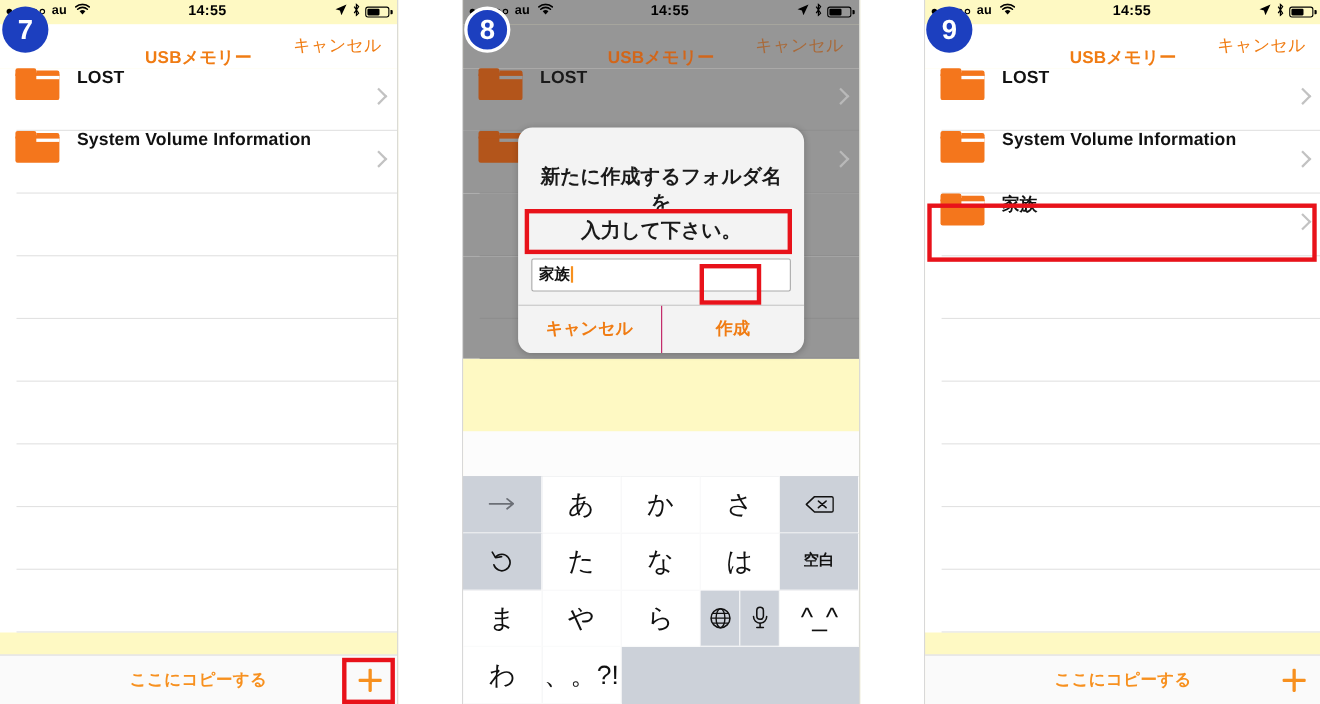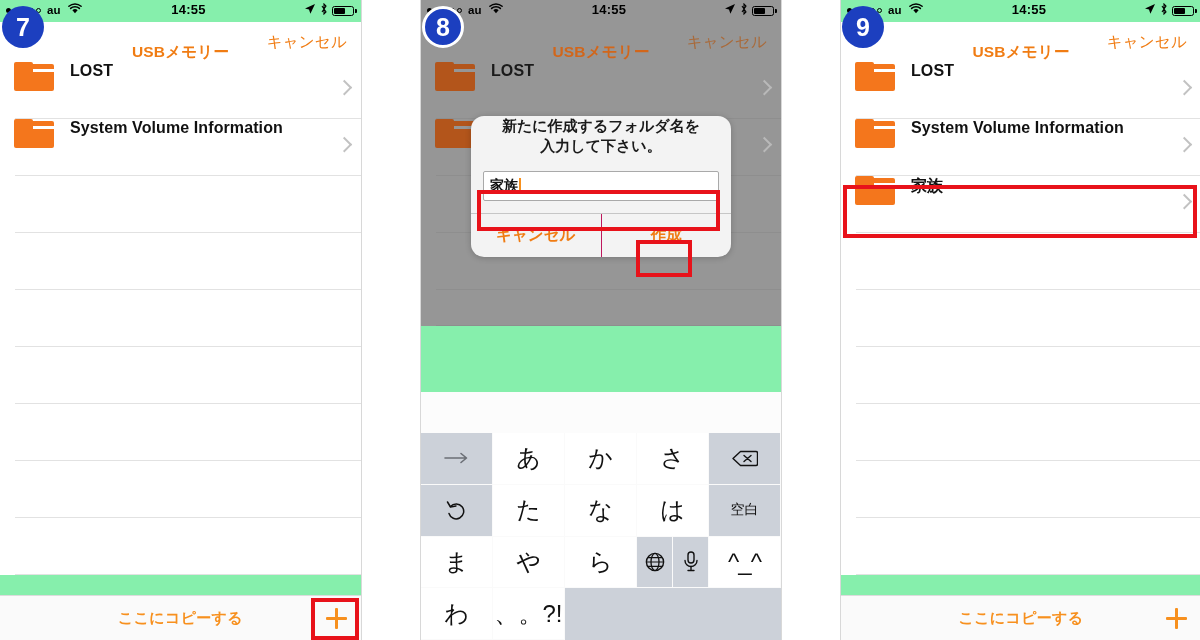--- a/index.html
+++ b/index.html
@@ -6,21 +6,21 @@
   body{
     width:1200px;height:640px;
     background:#ffffff;
     font-family:"Liberation Sans","DejaVu Sans",sans-serif;
     overflow:hidden;
     position:relative;
   }
   .stage{position:relative;width:1200px;height:640px;}
 
   
-  .panel{position:absolute;top:0;height:640px;background:#86efac;overflow:hidden;}
+  .panel{position:absolute;top:0;height:640px;background:#fef9c3;overflow:hidden;}
   #panel-1{left:0;width:361px;border-right:1px solid #d8d8d8;}
   #panel-2{left:420px;width:360px;border-left:1px solid #d8d8d8;border-right:1px solid #d8d8d8;}
   #panel-3{left:840px;width:360px;border-left:1px solid #d8d8d8;}
 
   
   .statusbar{position:relative;height:22px;font-size:12.5px;font-weight:bold;color:#000;}
   .sb-left{position:absolute;left:6px;top:3px;display:flex;align-items:center;gap:3px;}
   .dots{display:flex;gap:2.5px;align-items:center;}
   .dot{width:5px;height:5px;border-radius:50%;background:#000;}
   .dot.hollow{background:transparent;border:1px solid #000;width:3px;height:3px;}
@@ -79,21 +79,21 @@
       display:flex;align-items:center;justify-content:center;
       font-size:25px;font-weight:bold;font-family:"Liberation Sans",sans-serif;z-index:30;}
   #badge-1{left:2px;top:6px;width:42px;height:42px;}
   #badge-2{left:422px;top:6px;width:42px;height:42px;border:3px solid #ffffff;box-sizing:border-box;}
   #badge-3{left:842px;top:6px;width:42px;height:42px;}
 
   
   .alert{position:absolute;left:50px;top:116px;width:260px;background:#f3f3f3;
       border-radius:13px;overflow:hidden;z-index:20;
       box-shadow:0 1px 6px rgba(0,0,0,.2);}
-  .alert-msg{padding:0 16px 4px;text-align:center;font-size:15px;font-weight:bold;color:#1a1a1a;line-height:1.35;}
+  .alert-msg{padding:32px 16px 4px;text-align:center;font-size:18px;font-weight:bold;color:#1a1a1a;line-height:1.35;}
   .alert-field-wrap{position:relative;margin:10px 12px 12px;}
   .alert-input{width:100%;box-sizing:border-box;height:30px;background:#fff;
       border:1px solid #a9a9a9;border-radius:2px;font-size:14px;color:#111;
       padding:0 6px;display:flex;align-items:center;font-weight:bold;}
   .caret{display:inline-block;width:1.5px;height:15px;background:#f7901e;margin-left:1px;}
   .alert-buttons{display:flex;border-top:1px solid #c6c6c6;height:43px;}
   .alert-btn{flex:1;display:flex;align-items:center;justify-content:center;
       font-size:15.5px;color:#f07c13;font-weight:bold;position:relative;}
   .alert-btn+.alert-btn{border-left:1px solid #be185d;}
 
@@ -106,21 +106,21 @@
 
   
   .predictive{position:absolute;left:0;right:0;top:392px;height:41px;background:#fcfcfc;border-bottom:1px solid #d3d3d3;}
   .keyboard{position:absolute;left:0;right:0;bottom:0;top:433px;background:#ccd1d9;
       display:grid;grid-template-columns:72px 1fr 1fr 1fr 72px;
       grid-template-rows:1fr 1fr 1fr 1fr;gap:0;}
   .key{background:#ccd1d9;display:flex;align-items:center;justify-content:center;
       border-right:1px solid #fafafa;border-bottom:1px solid #fafafa;box-sizing:border-box;
       font-size:21px;color:#111;}
   .key.white{background:#ffffff;font-size:24px;font-weight:500;}
-  .key.small{font-size:14px;font-weight:normal;}
+  .key.small{font-size:14px;font-weight:bold;}
   .key.span2{grid-row:span 2;}
   .key.split{padding:0;}
   .split-inner{display:flex;width:100%;height:100%;}
   .split-half{flex:1;display:flex;align-items:center;justify-content:center;}
   .split-half+.split-half{border-left:1px solid #fafafa;}
   .key-wa{font-size:22px;position:relative;}
   .key-kigou{font-size:19px;font-weight:bold;}
   .key-kao{font-size:17px;letter-spacing:-1px;font-weight:bold;}
 </style>
 </head>

